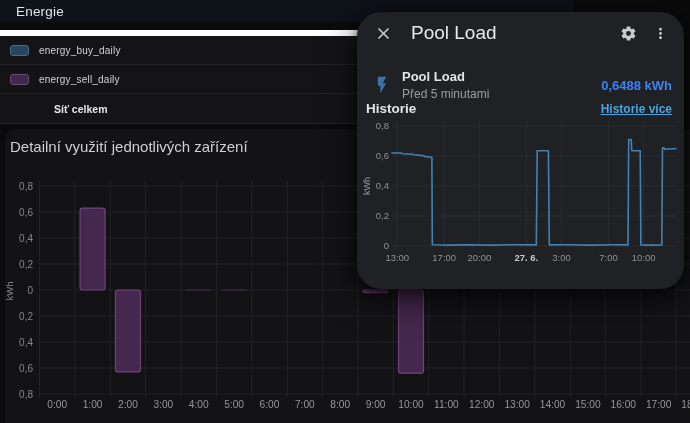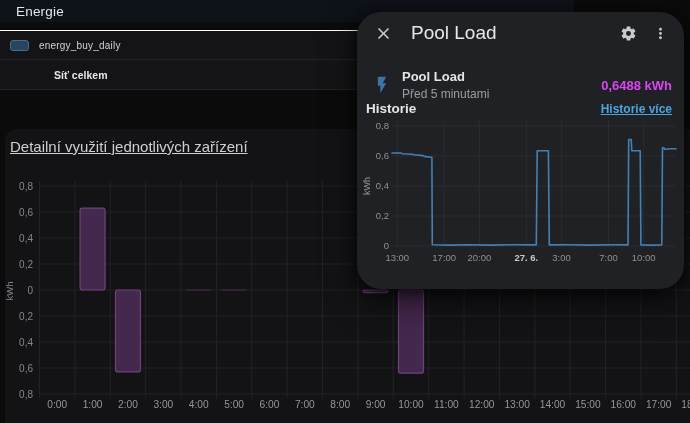--- a/index.html
+++ b/index.html
@@ -11,39 +11,39 @@
   }
   
   .appbar {
     position:absolute; left:0; top:0; width:574px; height:22px;
     background:#0e1219; display:flex; align-items:center; padding-left:16px;
   }
   .appbar .title { font-size:13.5px; color:#e2e5e9; letter-spacing:.2px; }
   
   .legend-card {
     position:absolute; left:0; top:30px; width:572px;
-    background:#141416; border-top:1px solid #ffffff; border-bottom:1px solid #232327;
+    background:#141416; border-top:6px solid #ffffff; border-bottom:1px solid #232327;
   }
   .legend-row {
     height:29px; display:flex; align-items:center; padding-left:10px;
     border-bottom:1px solid #232327; cursor:pointer;
   }
   .legend-row:last-child { border-bottom:none; }
   .swatch {
     width:19px; height:11px; border-radius:3px; margin-right:10px; flex:0 0 auto;
   }
   .legend-label { font-size:10px; color:#d2d2d4; letter-spacing:.2px; }
   .total-label { font-size:10.5px; font-weight:bold; color:#e8e8ea; margin-left:44px; }
   
   .chart-card {
     position:absolute; left:5px; top:129px; width:685px; height:294px;
     background:#131316; border-radius:12px 0 0 0;
   }
   .section-title {
-    position:absolute; left:10px; top:138px; font-size:15px; color:#cfcfd1;text-decoration:underline;
+    position:absolute; left:10px; top:138px; font-size:15px; color:#cfcfd1;
   }
   svg.chart { position:absolute; overflow:hidden; }
   #device-chart { left:0; top:160px; }
   
   .dialog {
     position:absolute; left:357px; top:12px; width:327px; height:277px;
     background:#1f2124; border-radius:24px;
     box-shadow:0 10px 34px rgba(0,0,0,.7), 0 2px 8px rgba(0,0,0,.5);
   }
   .dialog-header {
@@ -58,21 +58,21 @@
   .dialog-title { font-size:19px; color:#e6e8ea; margin-left:16px; flex:1; font-weight:400; }
   .dialog-header .icon-btn + .icon-btn { margin-left:8px; }
   .entity-row {
     position:absolute; top:52px; left:15px; right:12px; height:42px;
     display:flex; align-items:center;
   }
   .entity-icon { width:20px; height:20px; margin-right:10px; color:#3b74ab; flex:0 0 auto; }
   .entity-texts { flex:1; line-height:1.2; }
   .entity-name { font-size:13px; font-weight:bold; color:#e4e4e6; }
   .entity-sub { font-size:12px; color:#9a9da1; margin-top:2px; }
-  .entity-state { font-size:13px; font-weight:bold; color:#d946ef; }
+  .entity-state { font-size:13px; font-weight:bold; color:#3b82f6; }
   .history-row {
     position:absolute; top:89px; left:9px; right:12px;
     display:flex; align-items:center; justify-content:space-between;
   }
   .history-title { font-size:13.5px; font-weight:bold; color:#e4e4e6; }
   .history-link {
     font-size:12px; font-weight:bold; color:#4da3dd;
     text-decoration:underline; cursor:pointer;
   }
   #history-chart { left:0; top:100px; }
@@ -83,20 +83,24 @@
 <div class="stage">
 
   <div class="appbar">
     <span class="title">Energie</span>
   </div>
 
   <div class="legend-card">
     <div class="legend-row">
       <span class="swatch" id="swatch-0" style="background: rgb(39, 69, 92); border: 1.5px solid rgb(63, 109, 147);"></span>
       <span class="legend-label">energy_buy_daily</span>
+    </div>
+    <div class="legend-row">
+      <span class="swatch" id="swatch-1" style="background: rgb(63, 42, 71); border: 1.5px solid rgb(106, 74, 116);"></span>
+      <span class="legend-label">energy_sell_daily</span>
     </div>
     <div class="legend-row">
       <span class="total-label">Síť celkem</span>
     </div>
   </div>
 
   <div class="chart-card"></div>
   <div class="section-title">Detailní využití jednotlivých zařízení</div>
   <svg id="device-chart" class="chart" width="690" height="263" viewBox="0 160 690 263">
       <line x1="39.5" y1="186" x2="690" y2="186" stroke="#232327" stroke-width="1"></line>

